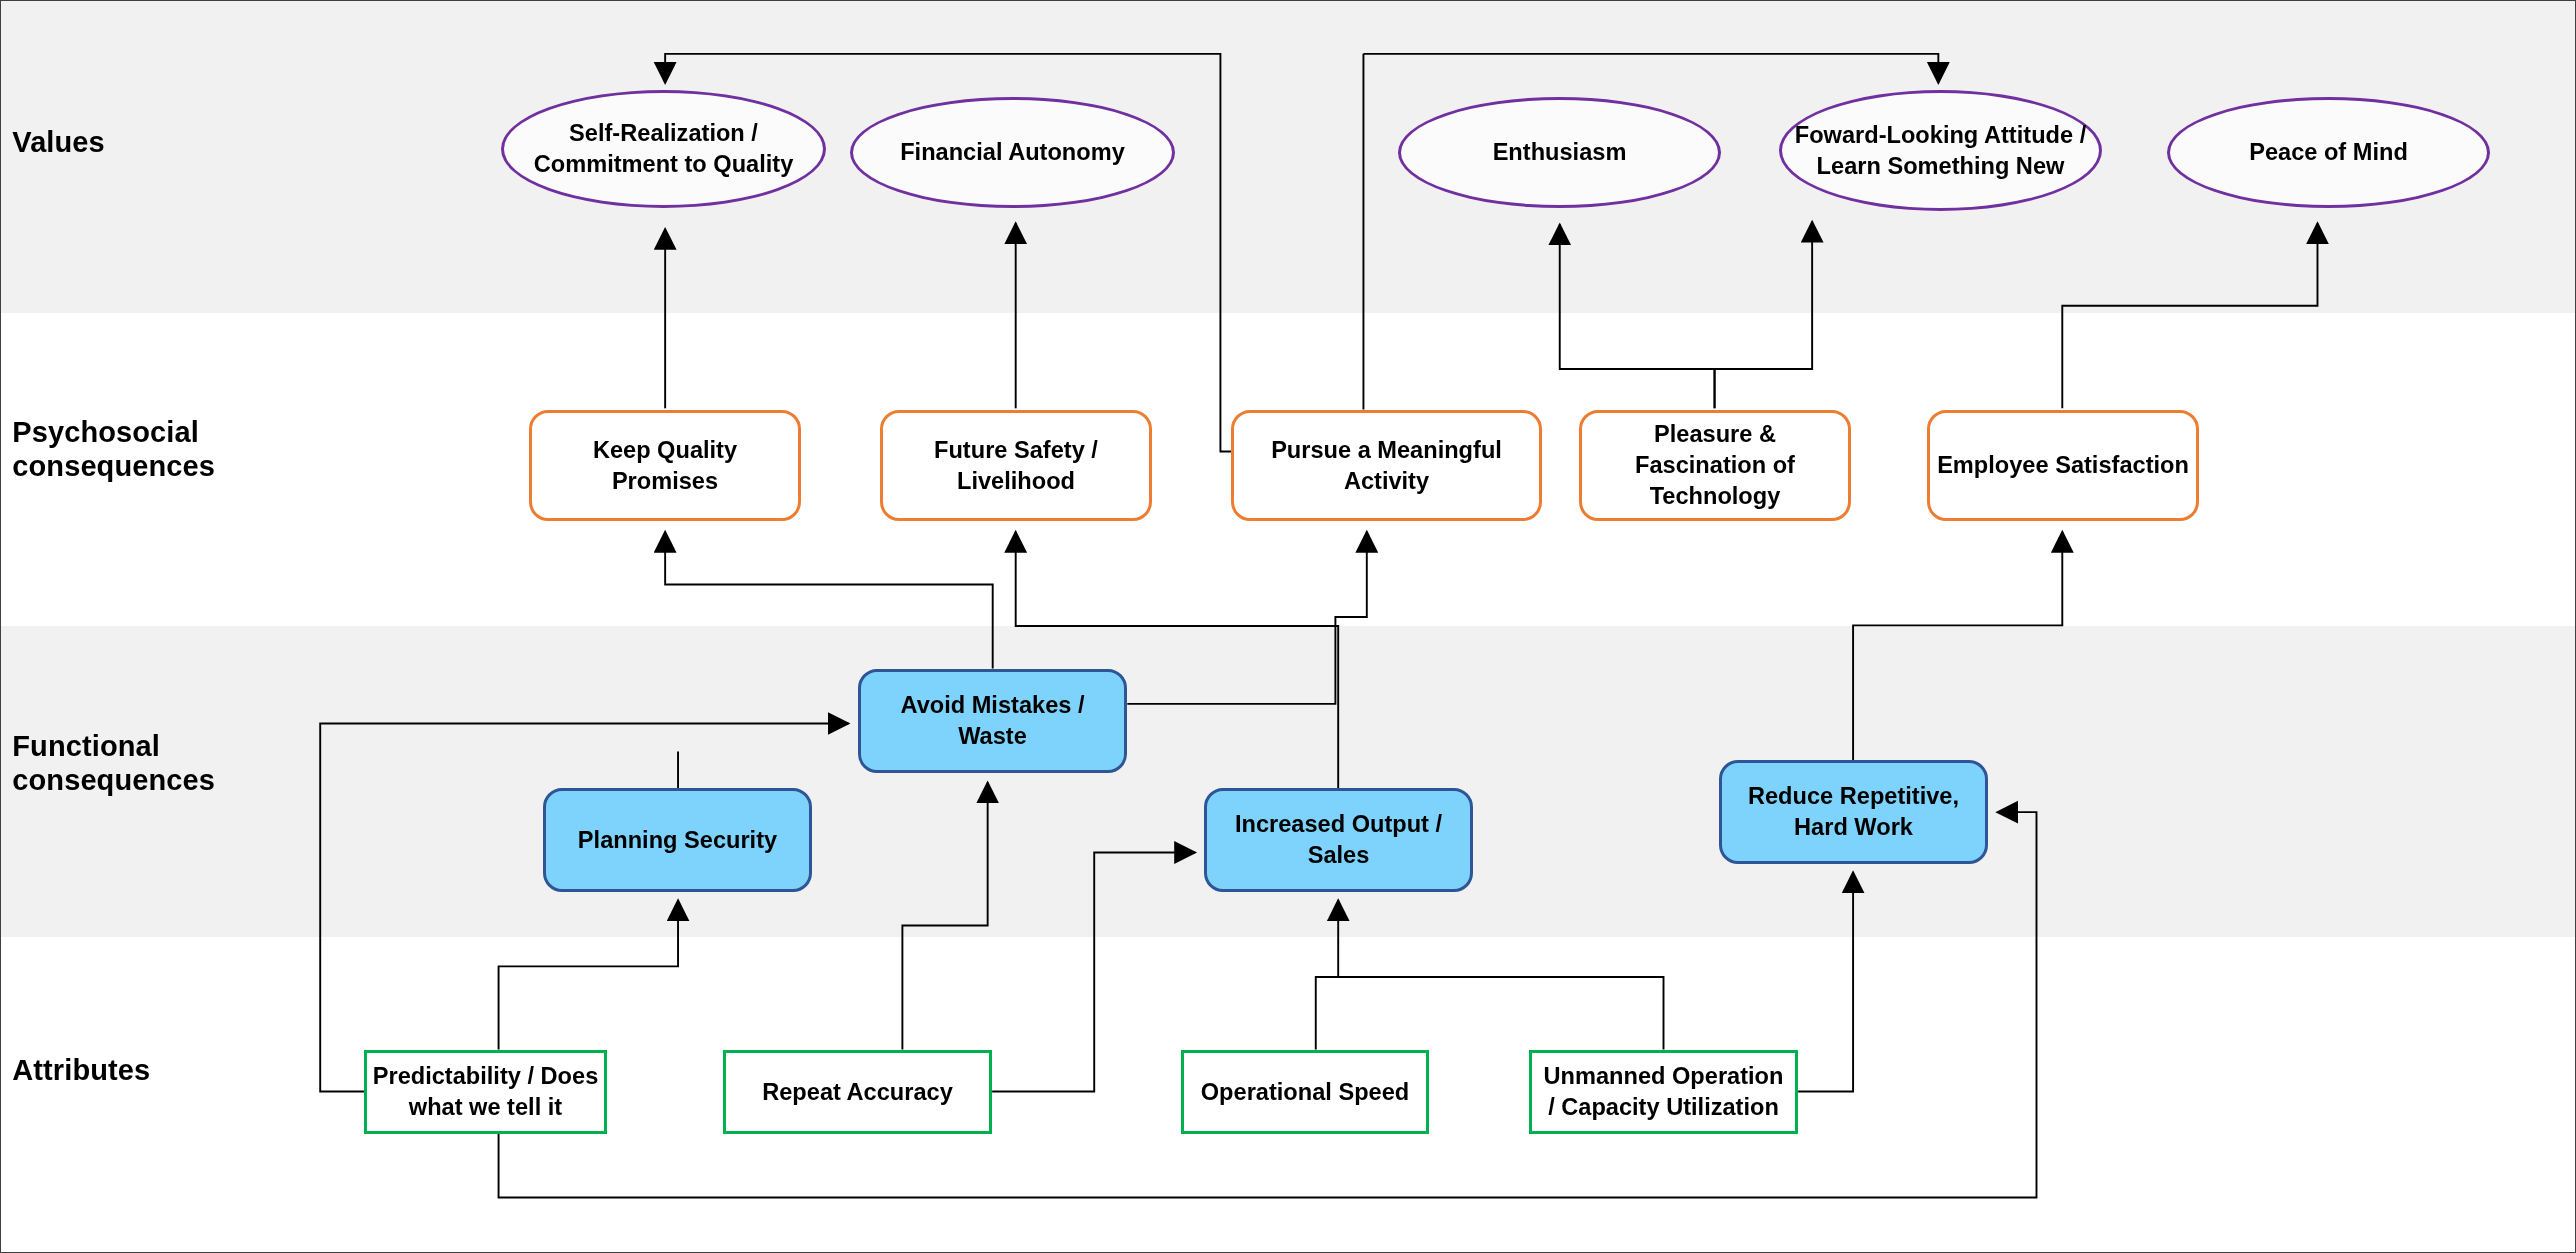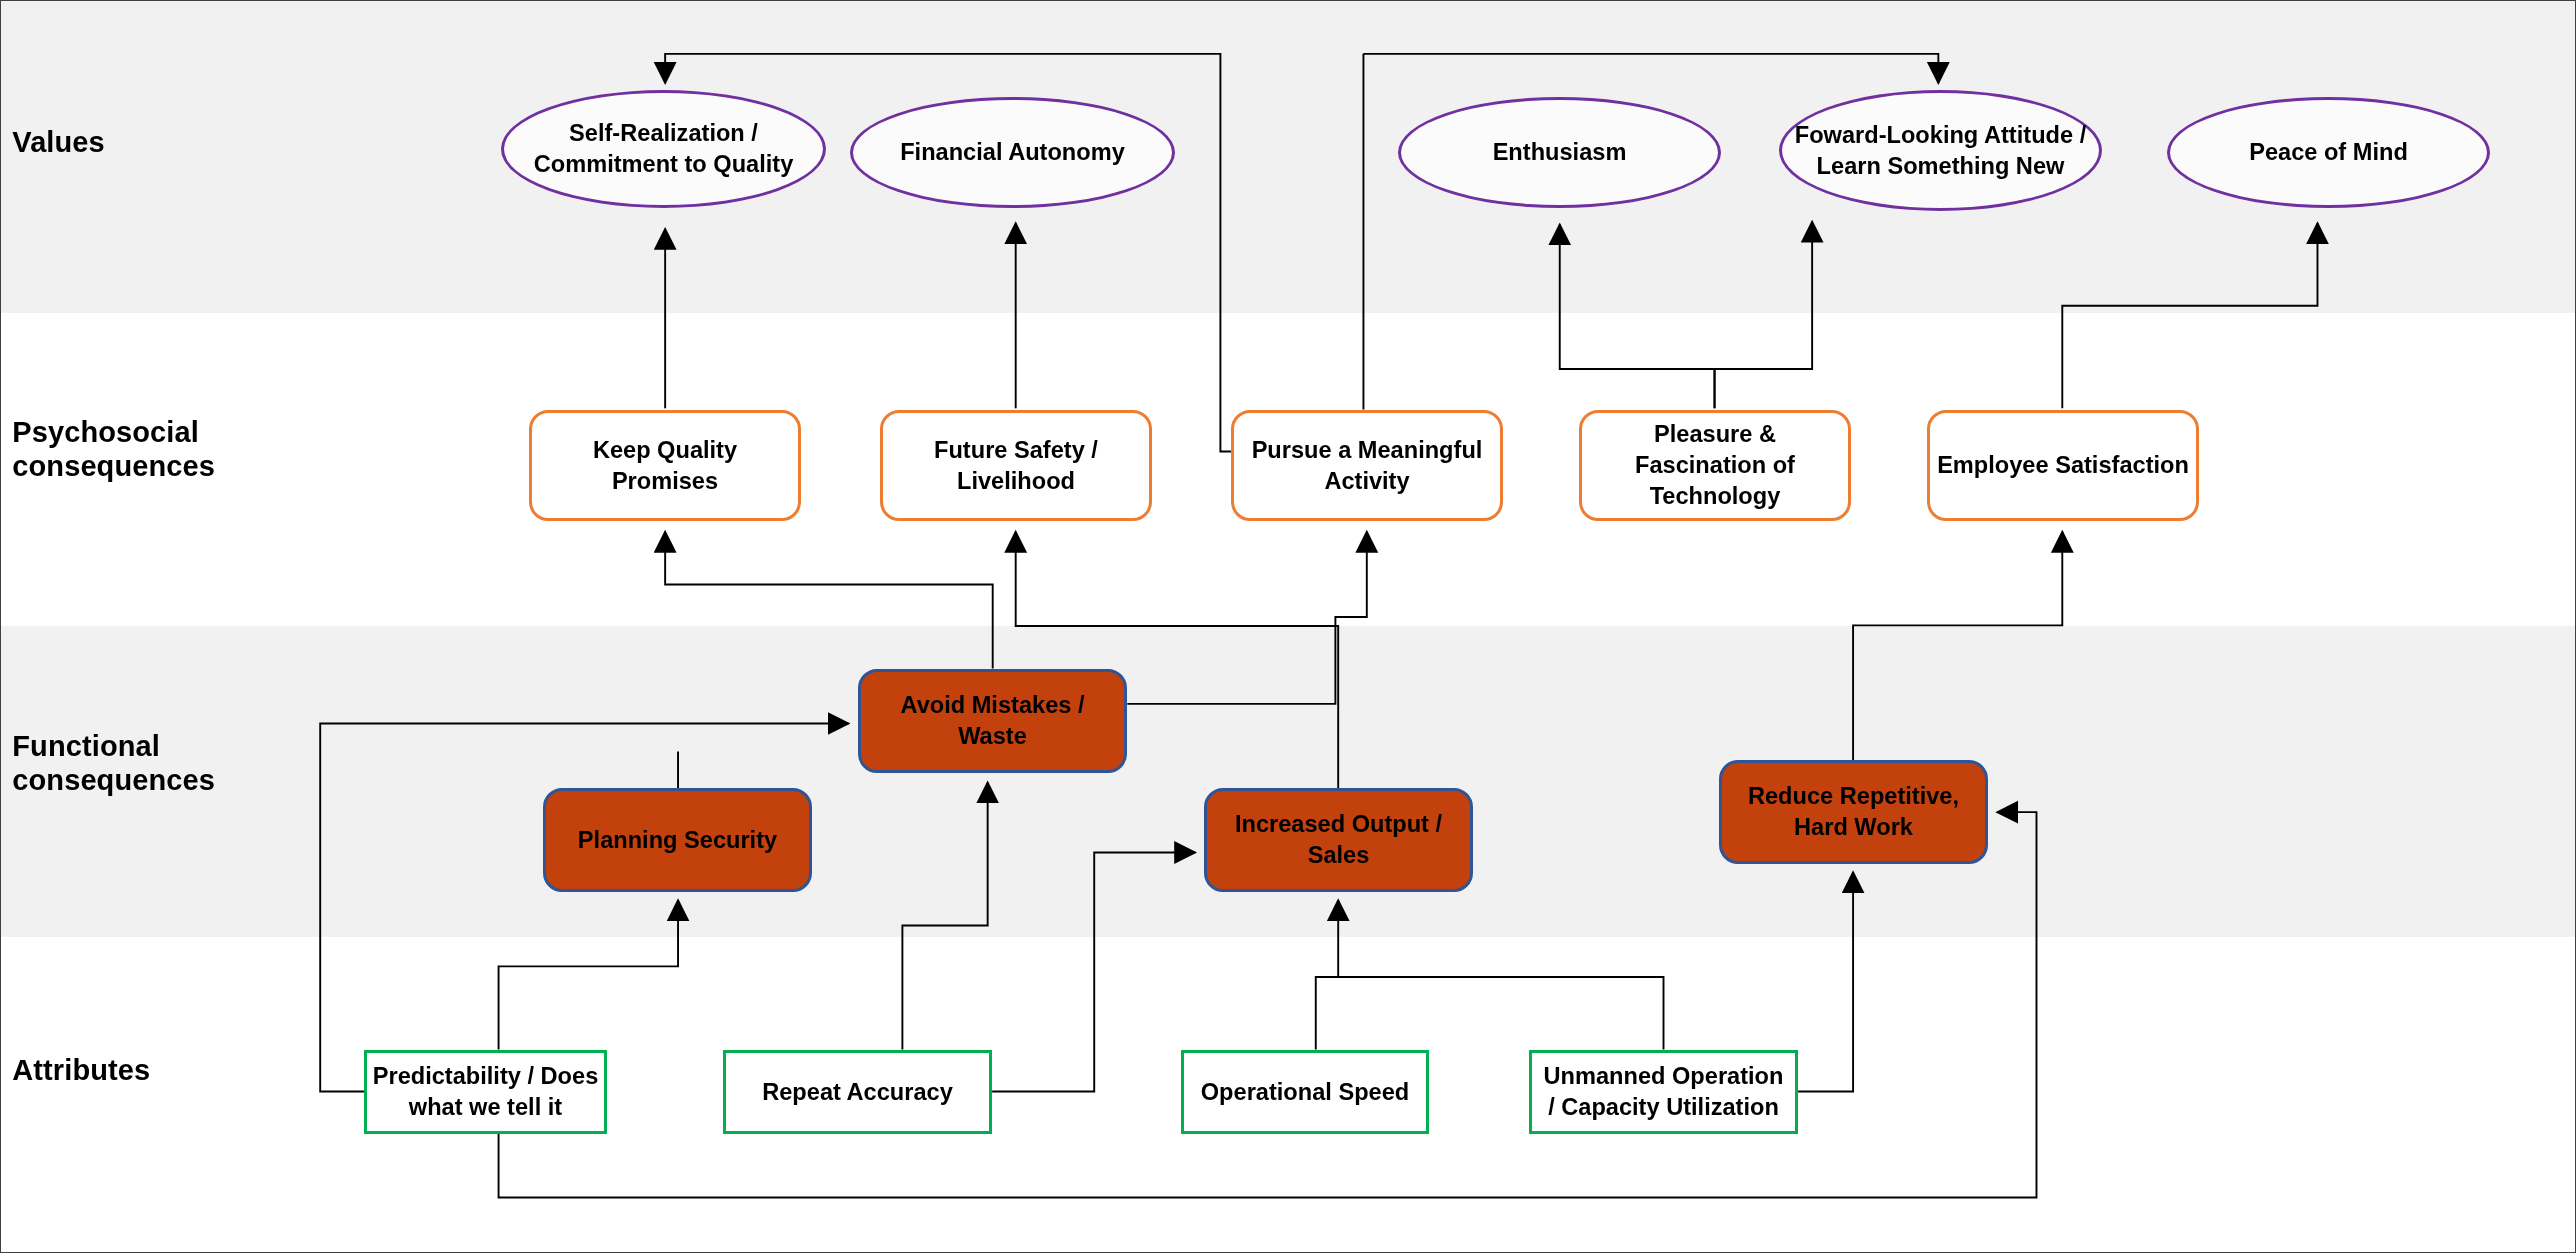--- a/index.html
+++ b/index.html
@@ -8,21 +8,21 @@
   #stage svg{position:absolute;left:0;top:0;width:2576px;height:1253px;}
   .band{position:absolute;left:0;width:2576px;}
   .band.gray{background:#f1f1f1;}
   .band.white{background:#ffffff;}
   .rowlabel{position:absolute;font-weight:bold;color:#000;line-height:1.18;font-size:29px;letter-spacing:0.1px;}
   .node{position:absolute;display:flex;align-items:center;justify-content:center;text-align:center;
         font-weight:bold;color:#000;line-height:1.3;box-sizing:border-box;}
   .node span{display:block;width:100%;padding:0 5.6px;}
   .n-value{border:3.4px solid #7030a0;border-radius:50%;background:#fbfbfb;font-size:23.6px;}
   .n-psy{border:3.9px solid #ed7d31;border-radius:19px;background:#ffffff;font-size:23.6px;}
-  .n-fun{border:3.9px solid #2f5597;border-radius:19px;background:#c2410c;font-size:23.6px;}
+  .n-fun{border:3.9px solid #2f5597;border-radius:19px;background:#7dd3fc;font-size:23.6px;}
   .n-attr{border:3.9px solid #00b050;border-radius:0;background:#ffffff;font-size:23.6px;}
   .frame{position:absolute;left:0;top:0;width:2576px;height:1253px;border:1.7px solid #3f3f3f;box-sizing:border-box;pointer-events:none;}
 </style>
 </head>
 <body>
 
 <div id="stage">
 
   <div class="band gray" style="top:0px;height:313px;"></div>
   <div class="band white" style="top:313px;height:313px;"></div>
@@ -103,21 +103,21 @@
   <div class="node n-value" style="left:2167px;top:97px;width:323px;height:111px;">
     <span>Peace of Mind</span>
   </div>
 
   <div class="node n-psy" style="left:529px;top:410px;width:272px;height:111px;">
     <span>Keep Quality Promises</span>
   </div>
   <div class="node n-psy" style="left:880px;top:410px;width:272px;height:111px;">
     <span>Future Safety / Livelihood</span>
   </div>
-  <div class="node n-psy" style="left:1231px;top:410px;width:272px;height:111px;">
+  <div class="node n-psy" style="left:1231px;top:410px;width:311px;height:111px;">
     <span>Pursue a Meaningful Activity</span>
   </div>
   <div class="node n-psy" style="left:1579px;top:410px;width:272px;height:111px;">
     <span>Pleasure &amp; Fascination of Technology</span>
   </div>
   <div class="node n-psy" style="left:1927px;top:410px;width:272px;height:111px;">
     <span>Employee Satisfaction</span>
   </div>
 
   <div class="node n-fun" style="left:858px;top:669px;width:269px;height:104px;">

